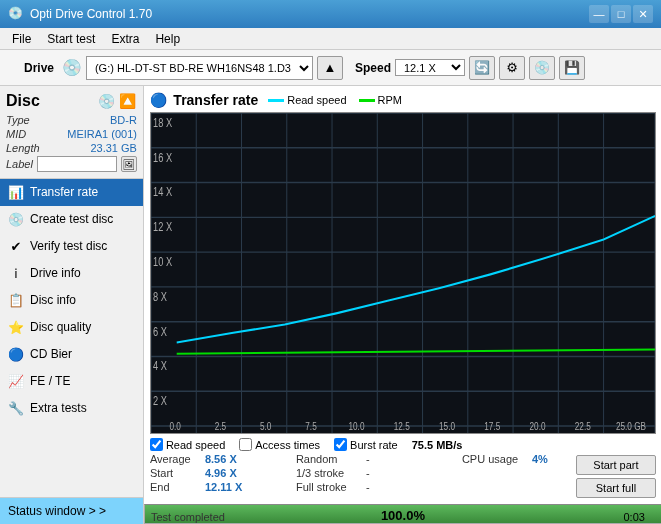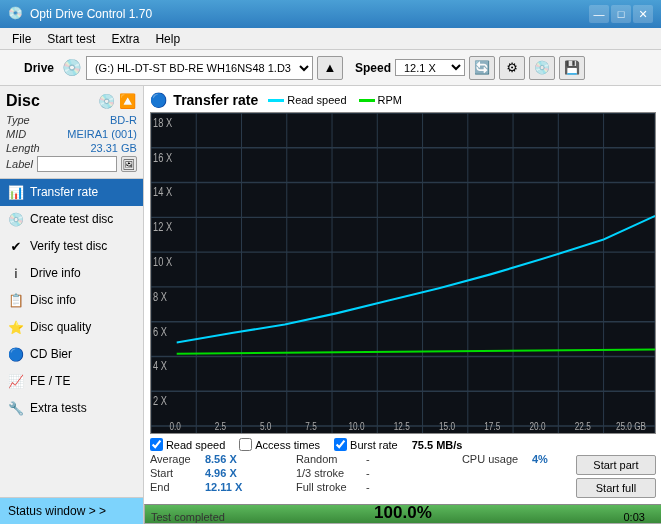--- a/index.html
+++ b/index.html
@@ -239,21 +239,21 @@
       position: relative;
     }
     .progress-bar-fill {
       height: 100%;
       background: linear-gradient(to bottom, #5cb85c, #3a8a3a);
     }
     .progress-text {
       position: absolute;
       left: 50%;
       transform: translateX(-50%);
-      font-size: 17px;
+      font-size: 13px;
       font-weight: bold;
       color: #000;
     }
     .status-label {
       position: absolute;
       left: 6px;
       font-size: 11px;
       color: #333;
     }
 

